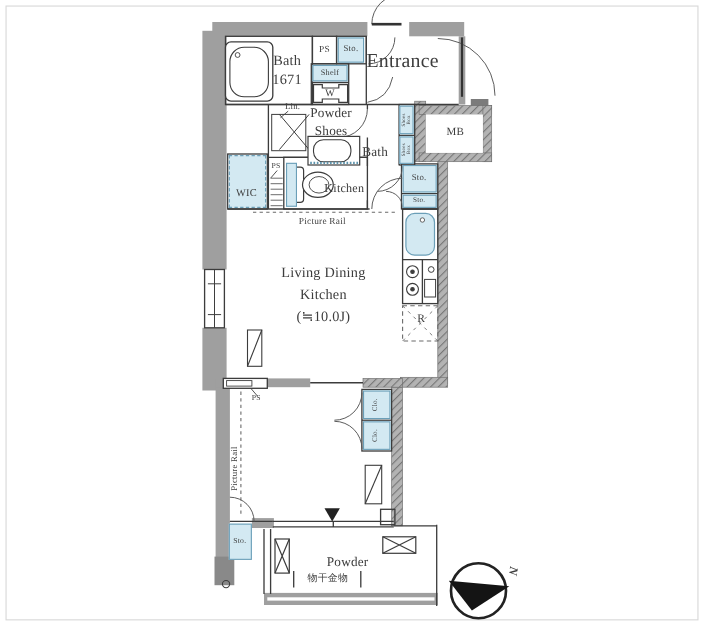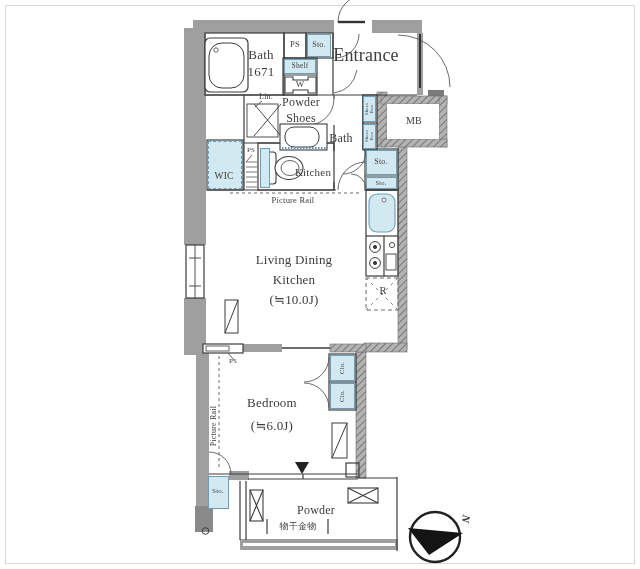--- a/index.html
+++ b/index.html
@@ -208,27 +208,25 @@
   <div class="lbl" style="left:251px;top:151px;font-size:7px">PS</div>
   <div class="lbl" style="left:313px;top:172px;font-size:11px">Kitchen</div>
   <div class="lbl" style="left:414px;top:120px;font-size:10px">MB</div>
   <div class="lbl rot" style="left:369px;top:109px;font-size:4.6px;line-height:1.1">Shoes
 Box</div>
   <div class="lbl rot" style="left:369px;top:136px;font-size:4.6px;line-height:1.1">Shoes
 Box</div>
   <div class="lbl" style="left:381px;top:162px;font-size:8px">Sto.</div>
   <div class="lbl" style="left:381px;top:183px;font-size:6.5px">Sto.</div>
   <div class="lbl" style="left:293px;top:201px;font-size:8.5px">Picture Rail</div>
-  <div class="lbl" style="left:294px;top:280px;font-size:13px;line-height:1.55">Living Dining
+  <div class="lbl" style="left:294px;top:268px;font-size:13px;line-height:1.55">Living Dining
 Kitchen
 (≒10.0J)</div>
   <div class="lbl" style="left:383px;top:291px;font-size:10.5px">R</div>
   <div class="lbl" style="left:233px;top:362px;font-size:7px">PS</div>
   <div class="lbl rot" style="left:342px;top:368px;font-size:6.5px">Clo.</div>
   <div class="lbl rot" style="left:342px;top:396px;font-size:6.5px">Clo.</div>
-  <div class="lbl" style="left:272px;top:414px;font-size:13px;line-height:1.8">Bedroom
-(≒6.0J)</div>
   <div class="lbl rot" style="left:214px;top:426px;font-size:8px">Picture Rail</div>
   <div class="lbl" style="left:218px;top:492px;font-size:7px">Sto.</div>
   <div class="lbl" style="left:316px;top:511px;font-size:12px">Powder</div>
-  <div class="lbl" style="left:298px;top:527px;font-size:9px;font-family:Liberation Serif, serif">物干金物</div>
+  <div class="lbl" style="left:298px;top:527px;font-size:9px;font-family:Liberation Mono, monospace">物干金物</div>
   <div class="lbl rotn" style="left:466px;top:519px;font-size:11px">N</div>
 </div>
 
 </body></html>

